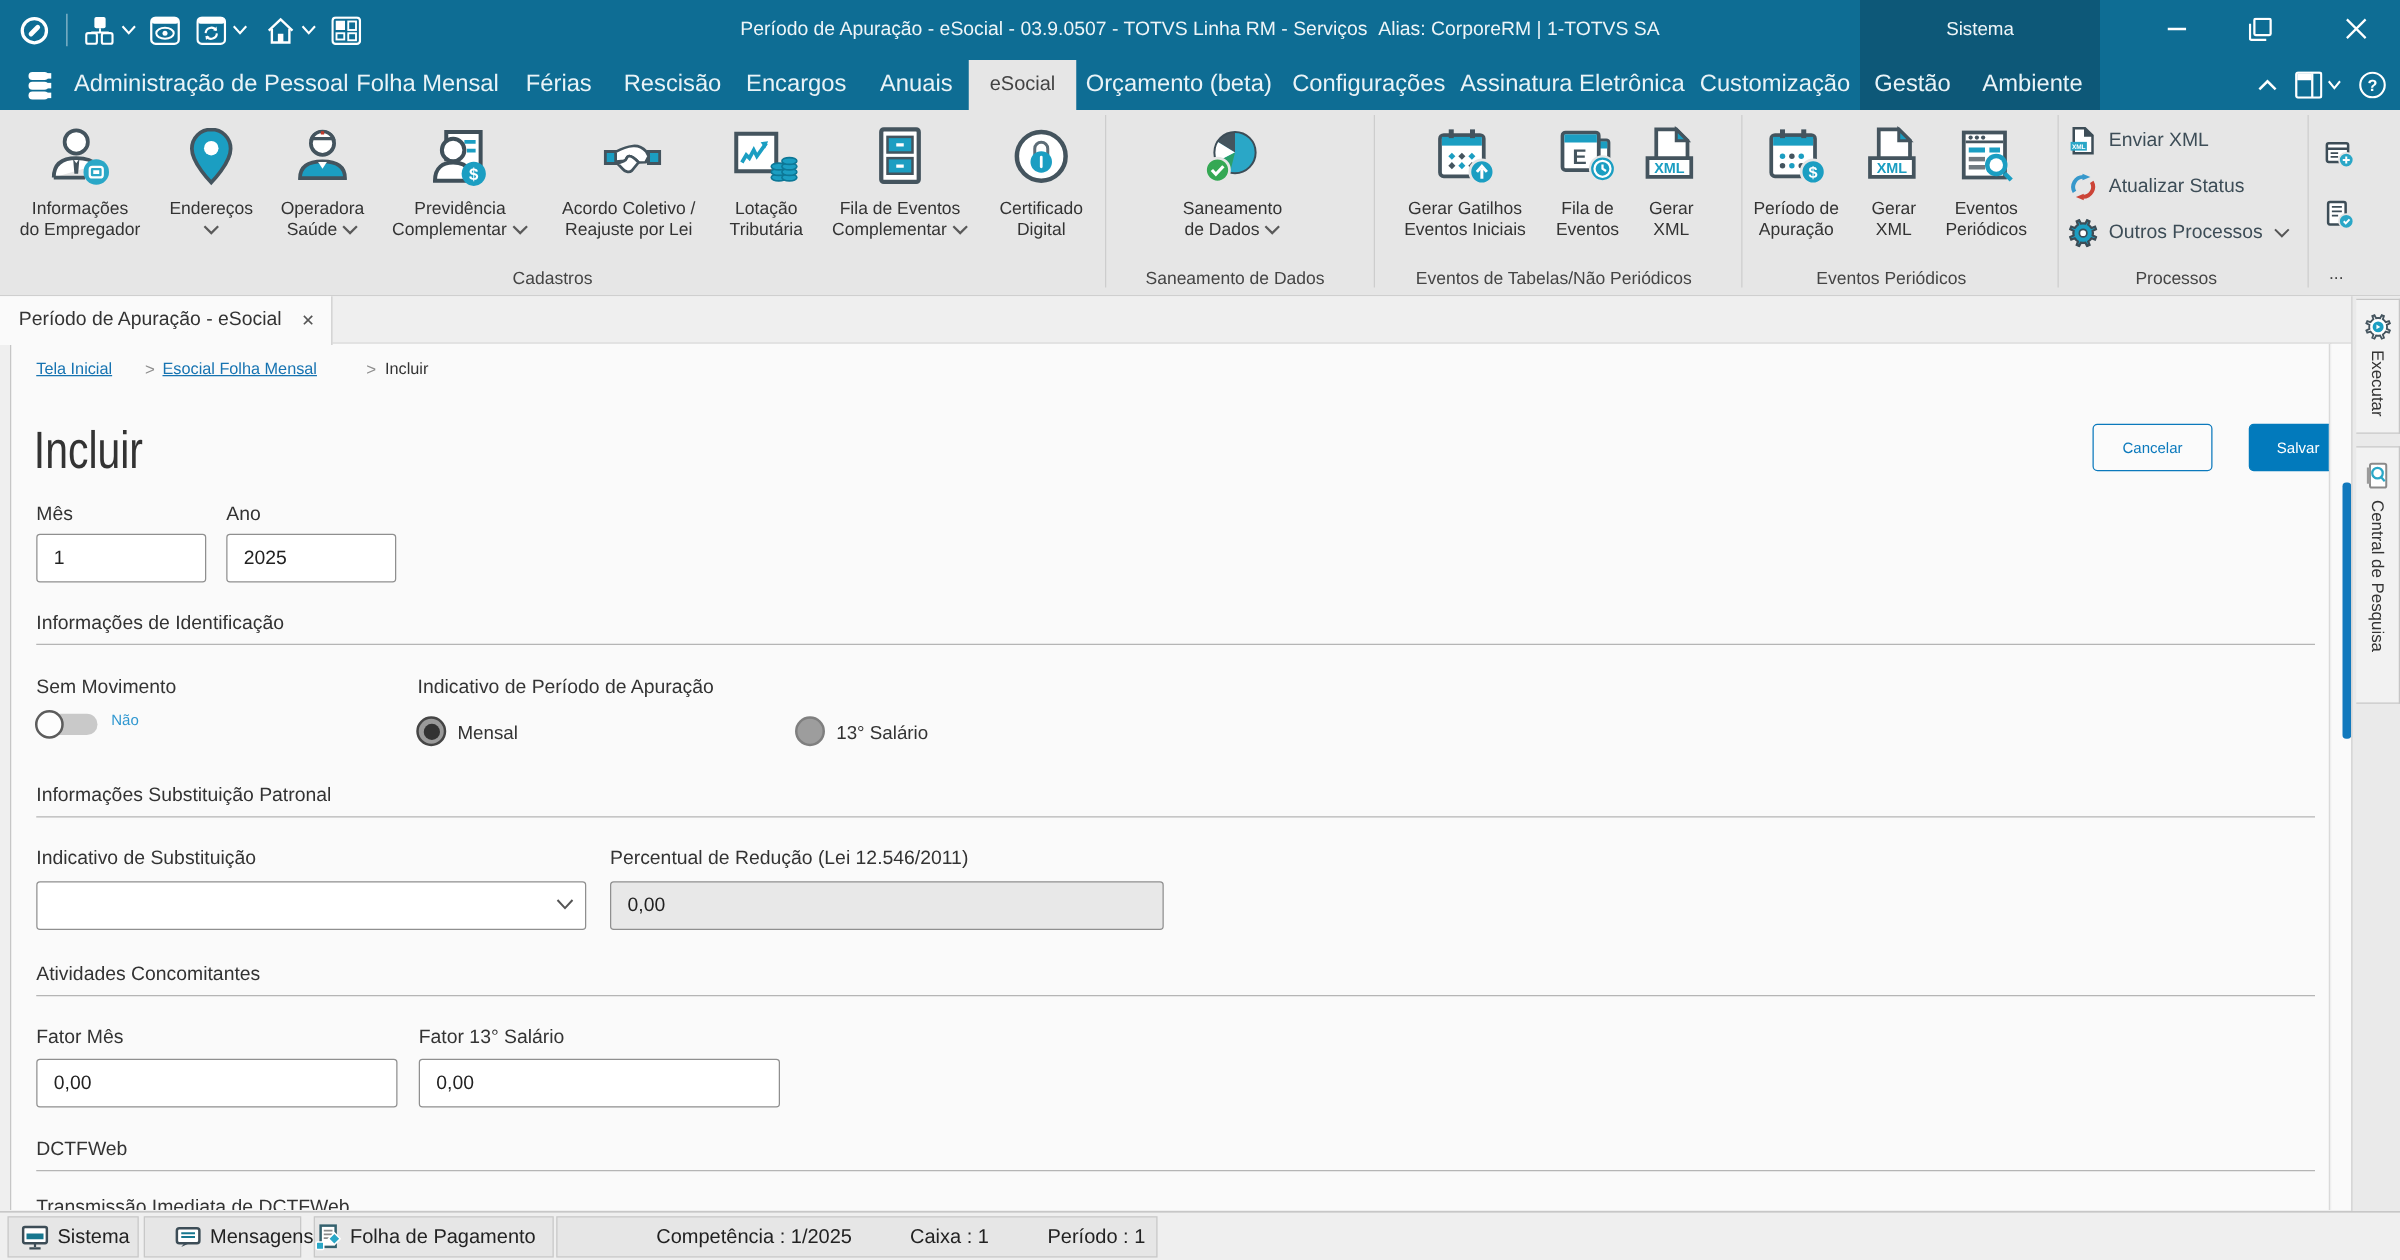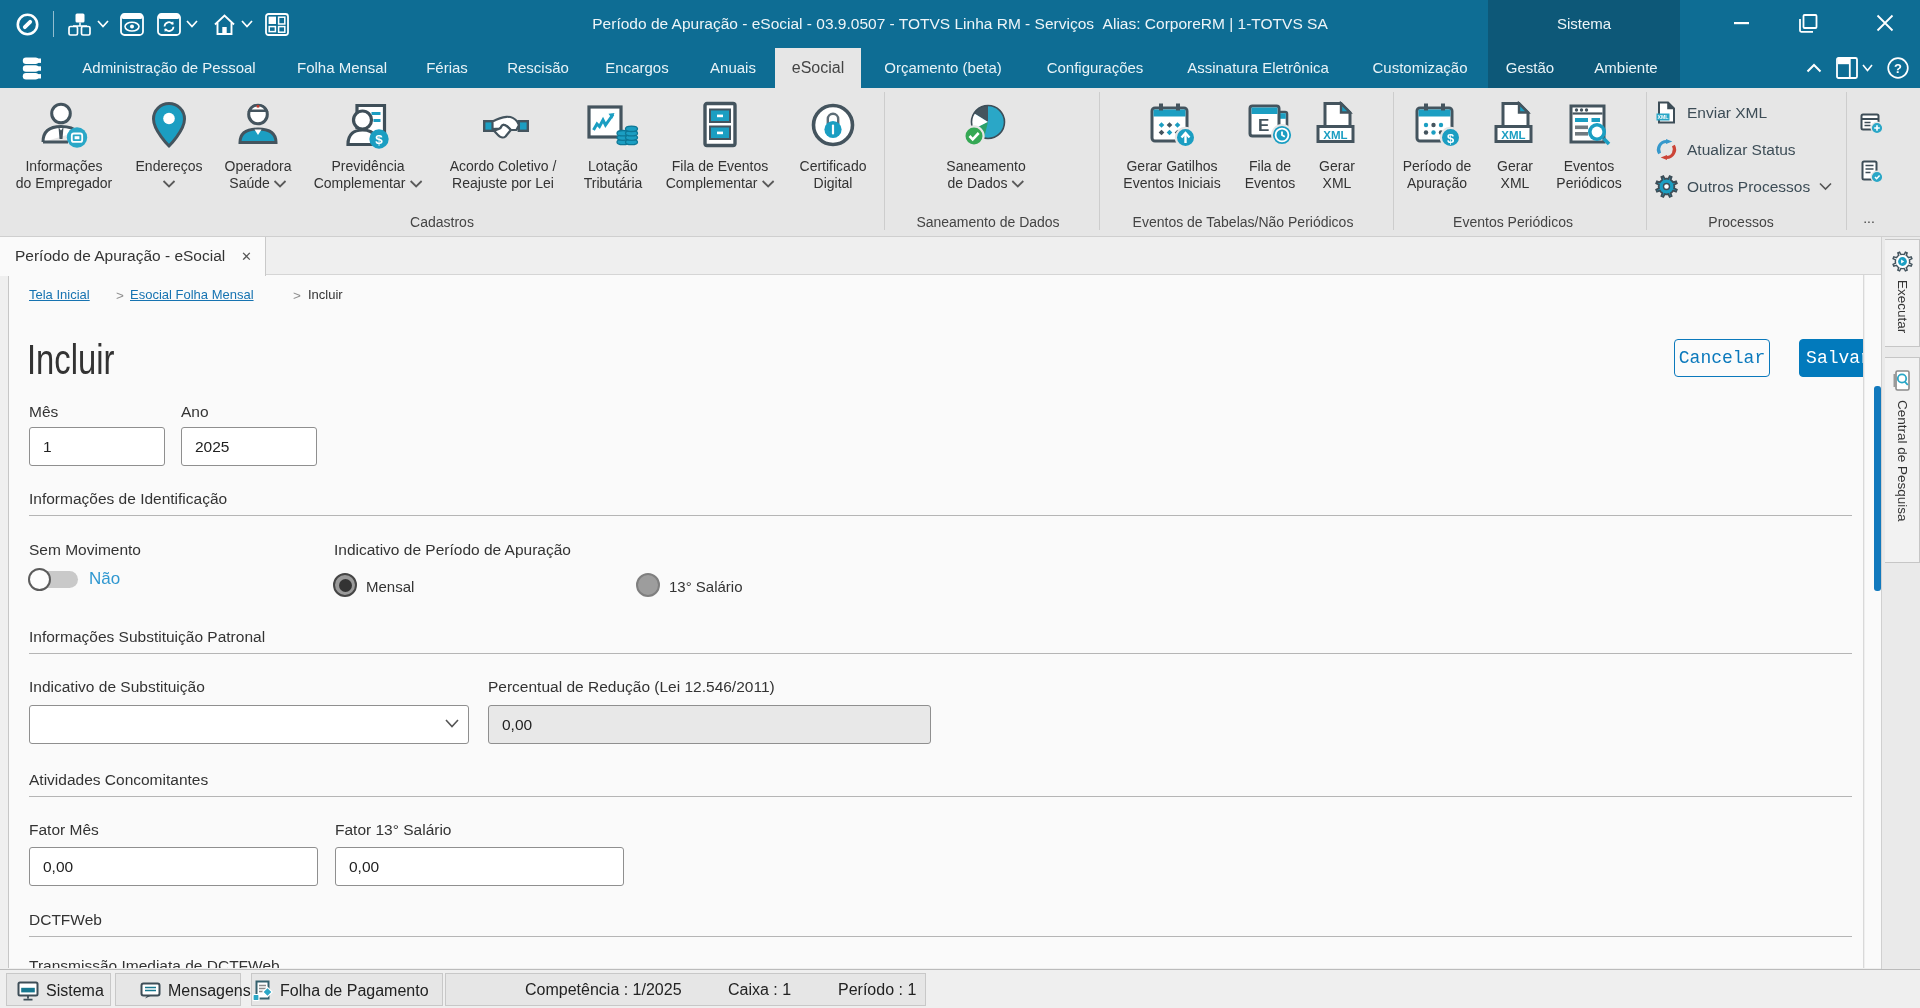--- a/index.html
+++ b/index.html
@@ -8,21 +8,21 @@
 
 
 #titlebar { position:absolute; left:0; top:0; width:1920px; height:48px; background:#0e6d94; }
 #darkblock { position:absolute; left:1488px; top:0; width:192px; height:88px; background:#0d5878; }
 #titletext { position:absolute; left:50%; top:0; transform:translateX(-50%); height:48px; line-height:48px; color:#eef5f8; font-size:15.5px; white-space:nowrap; z-index:3; }
 #sistema { position:absolute; left:1488px; top:0; width:192px; height:48px; line-height:48px; text-align:center; color:#eef5f8; font-size:15px; z-index:3; }
 .ticon { position:absolute; top:13px; z-index:3; }
 
 
 #menubar { position:absolute; left:0; top:48px; width:1920px; height:40px; background:#0e6d94; z-index:2; }
-.menuitem { position:absolute; top:0; height:40px; line-height:40px; color:#e9f3f7; font-size:15px; white-space:nowrap; transform:translateX(-50%); }
+.menuitem { position:absolute; top:0; height:40px; line-height:40px; color:#e9f3f7; font-size:19px; white-space:nowrap; transform:translateX(-50%); }
 #esocialtab { position:absolute; left:775px; top:0; width:86px; height:40px; background:#e6e6e6; color:#444; font-size:16px; line-height:40px; text-align:center; }
 
 
 #ribbon { position:absolute; left:0; top:88px; width:1920px; height:149px; background:#e6e6e6; border-bottom:1px solid #cfcfcf; }
 .rsep { position:absolute; top:4px; width:1px; height:138px; background:#cdcdcd; }
 .glabel { position:absolute; top:126px; transform:translateX(-50%); font-size:14px; color:#444; white-space:nowrap; }
 .ricon { position:absolute; top:13px; transform:translateX(-50%); }
 .rlabel { position:absolute; top:70px; transform:translateX(-50%); font-size:14px; color:#333; text-align:center; line-height:17px; white-space:nowrap; }
 svg.chev { vertical-align:0px; }
 .prow { position:absolute; left:1655px; height:22px; font-size:15.5px; color:#3d4d57; white-space:nowrap; }
@@ -32,21 +32,21 @@
 
 #tabstrip { position:absolute; left:0; top:237px; width:1920px; height:38px; background:#efefef; border-bottom:1px solid #d5d5d5; }
 #doctab { position:absolute; left:0; top:0; width:266px; height:39px; background:#fafafa; border-right:1px solid #c9c9c9; z-index:5; font-size:15.5px; color:#333; line-height:38px; padding-left:15px; }
 #doctab .x { position:absolute; right:13px; top:1px; color:#555; font-size:13px; }
 
 
 #content { position:absolute; left:8px; top:275px; width:1856px; height:693px; background:#fafafa; border-left:1px solid #c6c6c6; border-right:1px solid #d9d9d9; overflow:hidden; z-index:1; }
 .crumb { position:absolute; top:12px; font-size:13px; }
 .crumb a { color:#1673b1; text-decoration:underline; }
 h1 { position:absolute; left:18px; top:64px; font-size:42px; line-height:42px; font-weight:400; color:#333; transform:scaleX(0.78); transform-origin:left top; }
-.btn { position:absolute; top:64px; height:38px; border-radius:4px; font-size:18px; text-align:center; line-height:36px;font-family:Liberation Mono, monospace; }
+.btn { position:absolute; top:64px; height:38px; border-radius:4px; font-size:12px; text-align:center; line-height:36px; }
 #btncancel { left:1665px; width:96px; background:#fbfbfb; border:1px solid #0b79bc; color:#0b79bc; }
 #btnsave { left:1770px; width:79px; background:#027abc; border:1px solid #027abc; color:#fff;margin-left:20px; }
 .flabel { position:absolute; font-size:15.5px; color:#333; white-space:nowrap; }
 .input { position:absolute; height:39px; background:#fff; border:1px solid #8f8f8f; border-radius:3px; font-size:15.5px; color:#222; line-height:37px; padding-left:13px; }
 .input.disabled { background:#e8e8e8; }
 .sect { position:absolute; left:20px; width:1823px; border-bottom:1px solid #b5b5b5; font-size:15.5px; color:#333; padding-bottom:7px; }
 
 
 #toggle { position:absolute; left:20px; top:296px; width:49px; height:17px; background:#c9c9c9; border-radius:9px; }
 #toggle .knob { position:absolute; left:-1px; top:-3px; width:23px; height:23px; background:#fdfdfd; border:2px solid #5c5c5c; border-radius:50%; }
@@ -410,21 +410,21 @@
     <div class="input" style="left:20px;top:152px;width:136px">1</div>
     <div class="input" style="left:172px;top:152px;width:136px">2025</div>
 
     <div class="sect" style="top:215px">Informações de Identificação</div>
 
     <div class="flabel" style="left:20px;top:266px">Sem Movimento</div>
     <div class="flabel" style="left:325px;top:266px">Indicativo de Período de Apuração</div>
     <div id="toggle">
         <div class="knob"></div>
       </div>
-    <div class="flabel" style="left:80px;top:294px;font-size:17px;color:#2f97d0">Não</div>
+    <div class="flabel" style="left:80px;top:294px;font-size:12px;color:#2f97d0">Não</div>
     <div class="radio sel" style="left:324px;top:298px"></div>
     <div class="flabel" style="left:357px;top:303px;font-size:15px">Mensal</div>
     <div class="radio unsel" style="left:627px;top:298px"></div>
     <div class="flabel" style="left:660px;top:303px;font-size:15px">13° Salário</div>
 
     <div class="sect" style="top:353px">Informações Substituição Patronal</div>
 
     <div class="flabel" style="left:20px;top:403px">Indicativo de Substituição</div>
     <div class="flabel" style="left:479px;top:403px">Percentual de Redução (Lei 12.546/2011)</div>
     <div class="input" style="left:20px;top:430px;width:440px"></div>

